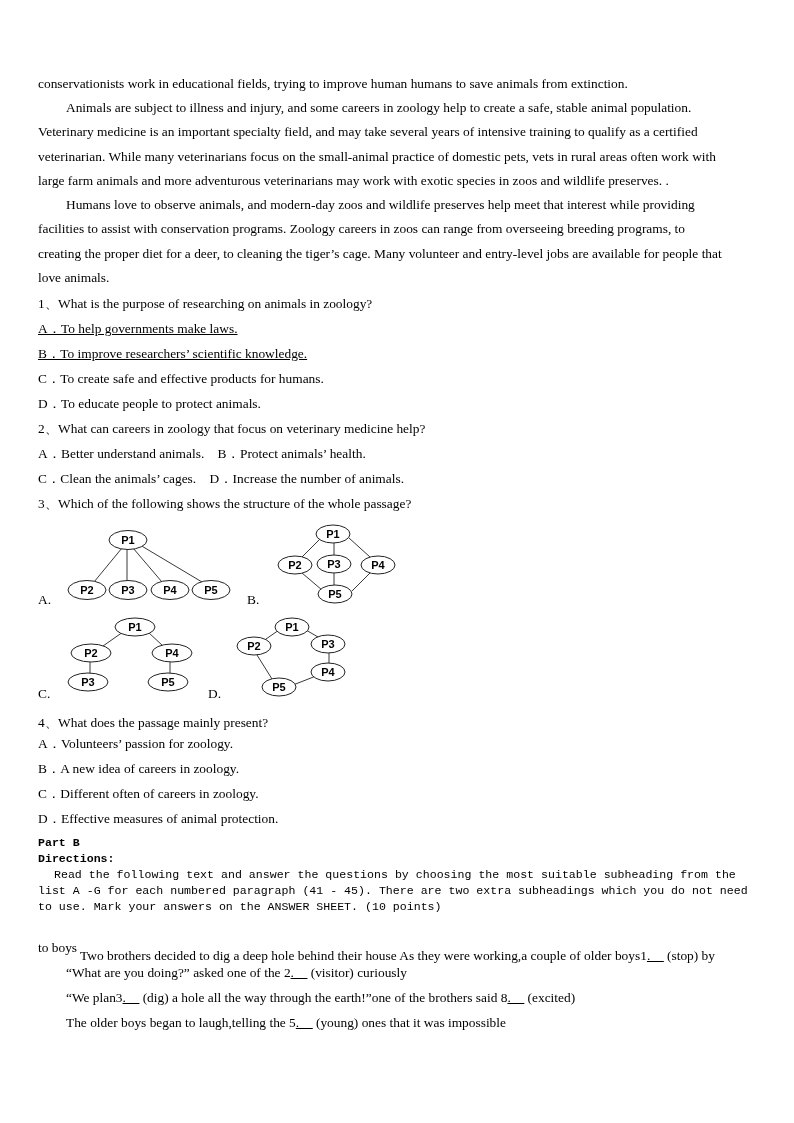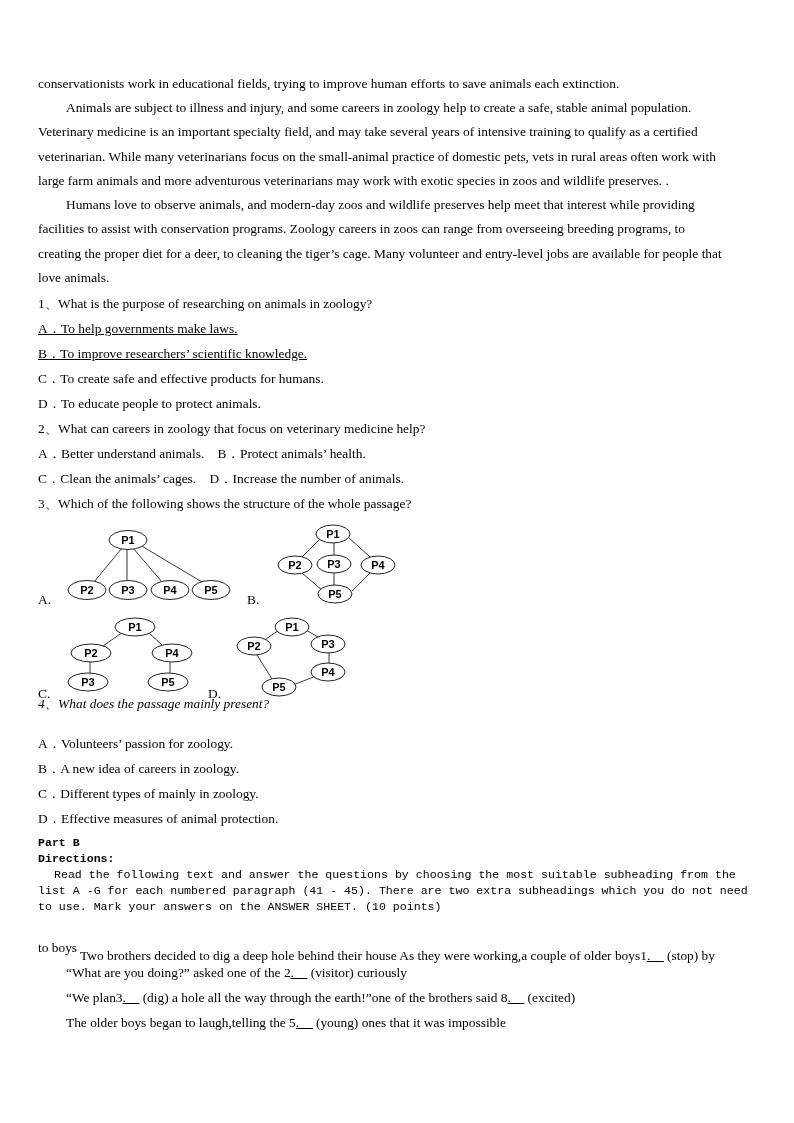--- a/index.html
+++ b/index.html
@@ -10,21 +10,21 @@
   .indent { left:66px; }
   .blank { text-decoration:underline; }
   .diag { position:absolute; left:0; top:0; }
   .node-label { font-family:"Liberation Sans","DejaVu Sans",sans-serif; font-weight:bold; font-size:11px; }
   .opt-label { position:absolute; }
 </style>
 </head>
 <body>
 
 <div class="serif">
-  <div class="line" style="top:76px;">conservationists work in educational fields, trying to improve human efforts to save animals each extinction.</div>
+  <div class="line" style="top:76px;">conservationists work in educational fields, trying to improve human humans to save animals from extinction.</div>
   <div class="line indent" style="top:100px;">Animals are subject to illness and injury, and some careers in zoology help to create a safe, stable animal population.</div>
   <div class="line" style="top:124px;">Veterinary medicine is an important specialty field, and may take several years of intensive training to qualify as a certified</div>
   <div class="line" style="top:149px;">veterinarian. While many veterinarians focus on the small-animal practice of domestic pets, vets in rural areas often work with</div>
   <div class="line" style="top:173px;">large farm animals and more adventurous veterinarians may work with exotic species in zoos and wildlife preserves. .</div>
   <div class="line indent" style="top:197px;">Humans love to observe animals, and modern-day zoos and wildlife preserves help meet that interest while providing</div>
   <div class="line" style="top:221px;">facilities to assist with conservation programs. Zoology careers in zoos can range from overseeing breeding programs, to</div>
   <div class="line" style="top:246px;">creating the proper diet for a deer, to cleaning the tiger’s cage. Many volunteer and entry-level jobs are available for people that</div>
   <div class="line" style="top:270px;">love animals.</div>
 </div>
 
@@ -124,24 +124,24 @@
 
     <text x="292" y="631">P1</text>
     <text x="254" y="650">P2</text>
     <text x="328" y="648">P3</text>
     <text x="328" y="676">P4</text>
     <text x="279" y="691">P5</text>
   </g>
 </svg>
 
 <div class="serif">
-  <div class="line" style="top:695px;font-style:italic;">4、What does the passage mainly present?</div>
+  <div class="line" style="top:714px;">4、What does the passage mainly present?</div>
   <div class="line" style="top:735px;">A．Volunteers’ passion for zoology.</div>
   <div class="line" style="top:760px;">B．A new idea of careers in zoology.</div>
-  <div class="line" style="top:785px;">C．Different types of mainly in zoology.</div>
+  <div class="line" style="top:785px;">C．Different often of careers in zoology.</div>
   <div class="line" style="top:810px;">D．Effective measures of animal protection.</div>
 </div>
 
 <div class="mono">
   <div class="line" style="top:836px; font-weight:bold;">Part B</div>
   <div class="line" style="top:852px; font-weight:bold;">Directions:</div>
   <div class="line" style="top:868px;padding-left:16px;">Read the following text and answer the questions by choosing the most suitable subheading from the</div>
   <div class="line" style="top:884px;">list A -G for each numbered paragraph (41 - 45). There are two extra subheadings which you do not need</div>
   <div class="line" style="top:900px;">to use. Mark your answers on the ANSWER SHEET. (10 points)</div>
 </div>

